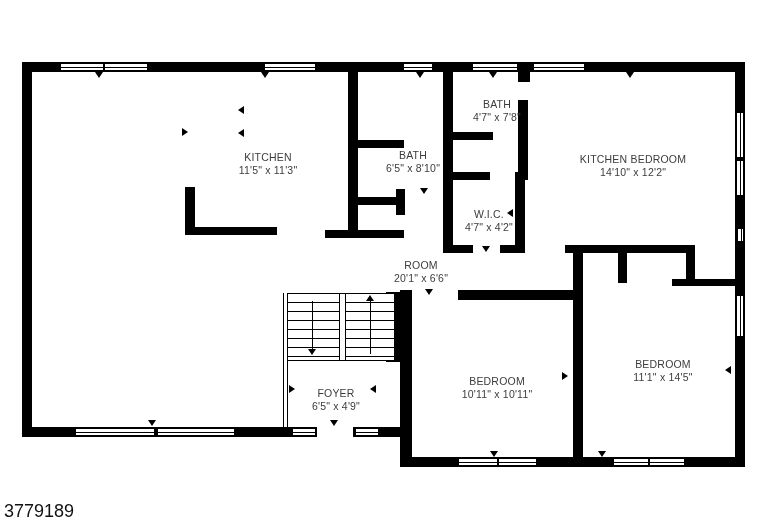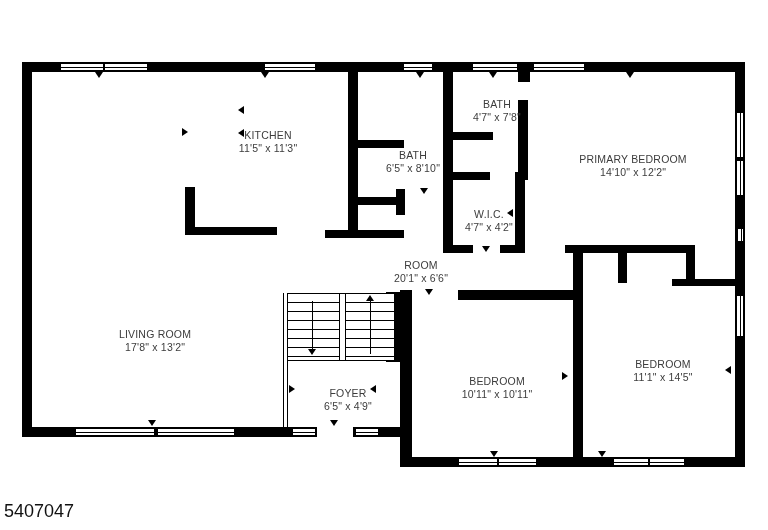--- a/index.html
+++ b/index.html
@@ -111,56 +111,52 @@
   <div class="tri tri-down" style="left:425px;top:289px"></div>
   <div class="tri tri-right" style="left:289px;top:385px"></div>
   <div class="tri tri-left" style="left:370px;top:385px"></div>
   <div class="tri tri-down" style="left:330px;top:420px"></div>
   <div class="tri tri-down" style="left:148px;top:420px"></div>
   <div class="tri tri-right" style="left:562px;top:372px"></div>
   <div class="tri tri-left" style="left:725px;top:366px"></div>
   <div class="tri tri-down" style="left:490px;top:451px"></div>
   <div class="tri tri-down" style="left:598px;top:451px"></div>
 
-  <div class="room-label" style="left:268px;top:142px">
+  <div class="room-label" style="left:268px;top:164px">
     <div>KITCHEN</div>
     <div>11'5" x 11'3"</div>
   </div>
   <div class="room-label" style="left:413px;top:162px">
     <div>BATH</div>
     <div>6'5" x 8'10"</div>
   </div>
   <div class="room-label" style="left:497px;top:111px">
     <div>BATH</div>
     <div>4'7" x 7'8"</div>
   </div>
   <div class="room-label" style="left:633px;top:166px">
-    <div>PRIMARY BEDROOM</div>
+    <div>KITCHEN BEDROOM</div>
     <div>14'10" x 12'2"</div>
   </div>
   <div class="room-label" style="left:489px;top:221px">
     <div>W.I.C.</div>
     <div>4'7" x 4'2"</div>
   </div>
   <div class="room-label" style="left:421px;top:272px">
     <div>ROOM</div>
     <div>20'1" x 6'6"</div>
   </div>
-  <div class="room-label" style="left:155px;top:341px">
-    <div>LIVING ROOM</div>
-    <div>17'8" x 13'2"</div>
-  </div>
-  <div class="room-label" style="left:348px;top:400px">
+  <div class="room-label" style="left:336px;top:400px">
     <div>FOYER</div>
     <div>6'5" x 4'9"</div>
   </div>
   <div class="room-label" style="left:497px;top:388px">
     <div>BEDROOM</div>
     <div>10'11" x 10'11"</div>
   </div>
   <div class="room-label" style="left:663px;top:371px">
     <div>BEDROOM</div>
     <div>11'1" x 14'5"</div>
   </div>
 
-  <div class="photo-id">5407047</div>
+  <div class="photo-id">3779189</div>
 
 </div>
 
 </body></html>

